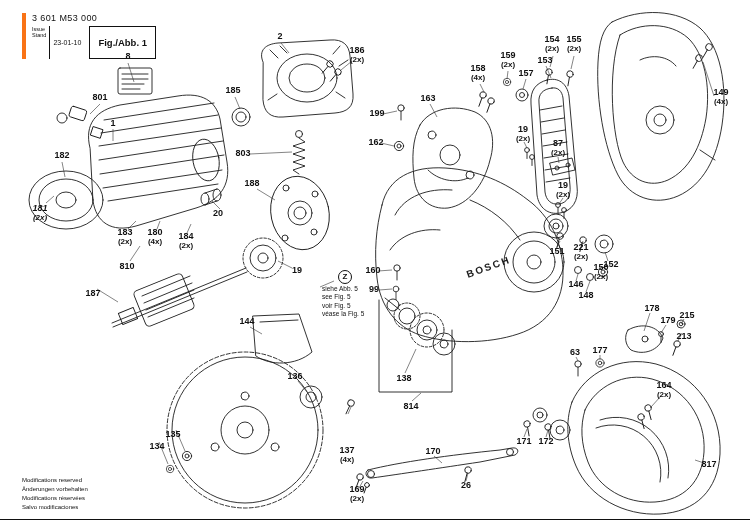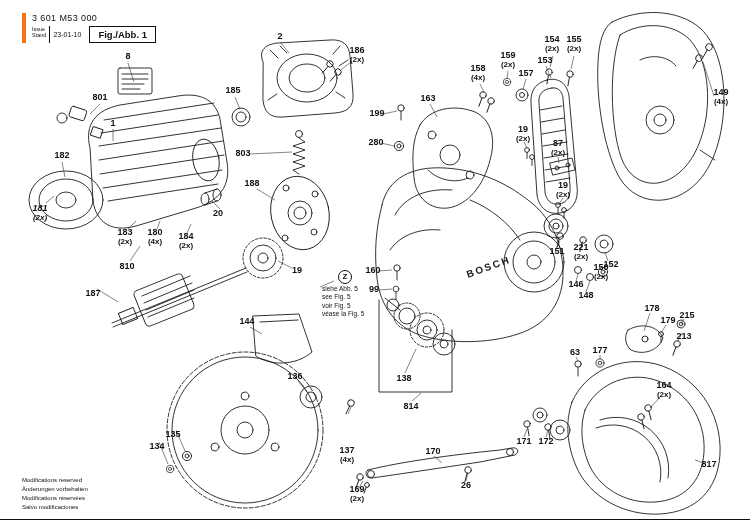--- a/index.html
+++ b/index.html
@@ -6,21 +6,21 @@
   #page{position:relative;width:750px;height:530px;background:#fff;font-family:"Liberation Sans",sans-serif;color:#111;overflow:hidden;}
   #drawing{position:absolute;left:0;top:0;}
   #labels{position:absolute;left:0;top:0;width:100%;height:100%;pointer-events:none;}
   .part-label{position:absolute;transform:translate(-50%,-50%);text-align:center;font-size:9px;font-weight:bold;line-height:1.1;color:#111;white-space:nowrap;}
   .part-label .qty{display:block;font-size:8px;font-weight:bold;}
   #header{position:absolute;left:22px;top:13px;border-left:4px solid #f97316;padding-left:6px;}
   .doc-number{font-size:9px;letter-spacing:.4px;}
   .header-row{display:flex;align-items:stretch;margin-top:3px;}
   .issue-stand{font-size:5.5px;line-height:1.15;border-right:1px solid #111;padding-right:3px;}
   .issue-date{font-size:7px;align-self:center;padding:0 6px 0 3px;}
-  .fig-box{border:1.3px solid #111;font-size:9.5px;font-weight:bold;padding:2px 8px;margin-left:2px;}
+  .fig-box{border:1.3px solid #111;font-size:9.5px;font-weight:bold;padding:10px 8px;margin-left:2px;}
   #z-note{position:absolute;left:322px;top:270px;font-size:6.5px;line-height:1.3;}
   .z-circle{width:12px;height:12px;border:1px solid #111;border-radius:50%;font-size:8px;font-weight:bold;display:flex;align-items:center;justify-content:center;margin-left:16px;margin-bottom:1px;background:#fff;}
   #footer{position:absolute;left:22px;bottom:18px;font-size:6px;line-height:1.5;}
   #bottom-rule{position:absolute;left:0;right:0;bottom:10px;border-top:1px solid #111;}
 </style>
 </head>
 <body>
 
 <div id="page">
 
@@ -365,21 +365,21 @@
       <div class="part-label" style="left: 157px; top: 447px;"><span>134</span></div>
       <div class="part-label" style="left: 295px; top: 377px;"><span>136</span></div>
       <div class="part-label" style="left: 347px; top: 421px; margin-top: 34px;"><span>137</span><span class="qty">(4x)</span></div>
       <div class="part-label" style="left: 357px; top: 494px;"><span>169</span><span class="qty">(2x)</span></div>
       <div class="part-label" style="left: 433px; top: 452px;"><span>170</span></div>
       <div class="part-label" style="left: 404px; top: 379px;"><span>138</span></div>
       <div class="part-label" style="left: 411px; top: 407px;"><span>814</span></div>
       <div class="part-label" style="left: 374px; top: 290px;"><span>99</span></div>
       <div class="part-label" style="left: 373px; top: 271px;"><span>160</span></div>
       <div class="part-label" style="left: 377px; top: 114px;"><span>199</span></div>
-      <div class="part-label" style="left: 376px; top: 143px;"><span>280</span></div>
+      <div class="part-label" style="left: 376px; top: 143px;"><span>162</span></div>
       <div class="part-label" style="left: 428px; top: 99px;"><span>163</span></div>
       <div class="part-label" style="left: 478px; top: 73px;"><span>158</span><span class="qty">(4x)</span></div>
       <div class="part-label" style="left: 508px; top: 60px;"><span>159</span><span class="qty">(2x)</span></div>
       <div class="part-label" style="left: 526px; top: 74px;"><span>157</span></div>
       <div class="part-label" style="left: 545px; top: 61px;"><span>153</span></div>
       <div class="part-label" style="left: 552px; top: 44px;"><span>154</span><span class="qty">(2x)</span></div>
       <div class="part-label" style="left: 574px; top: 44px;"><span>155</span><span class="qty">(2x)</span></div>
       <div class="part-label" style="left: 523px; top: 134px;"><span>19</span><span class="qty">(2x)</span></div>
       <div class="part-label" style="left: 558px; top: 148px;"><span>87</span><span class="qty">(2x)</span></div>
       <div class="part-label" style="left: 721px; top: 97px;"><span>149</span><span class="qty">(4x)</span></div>

